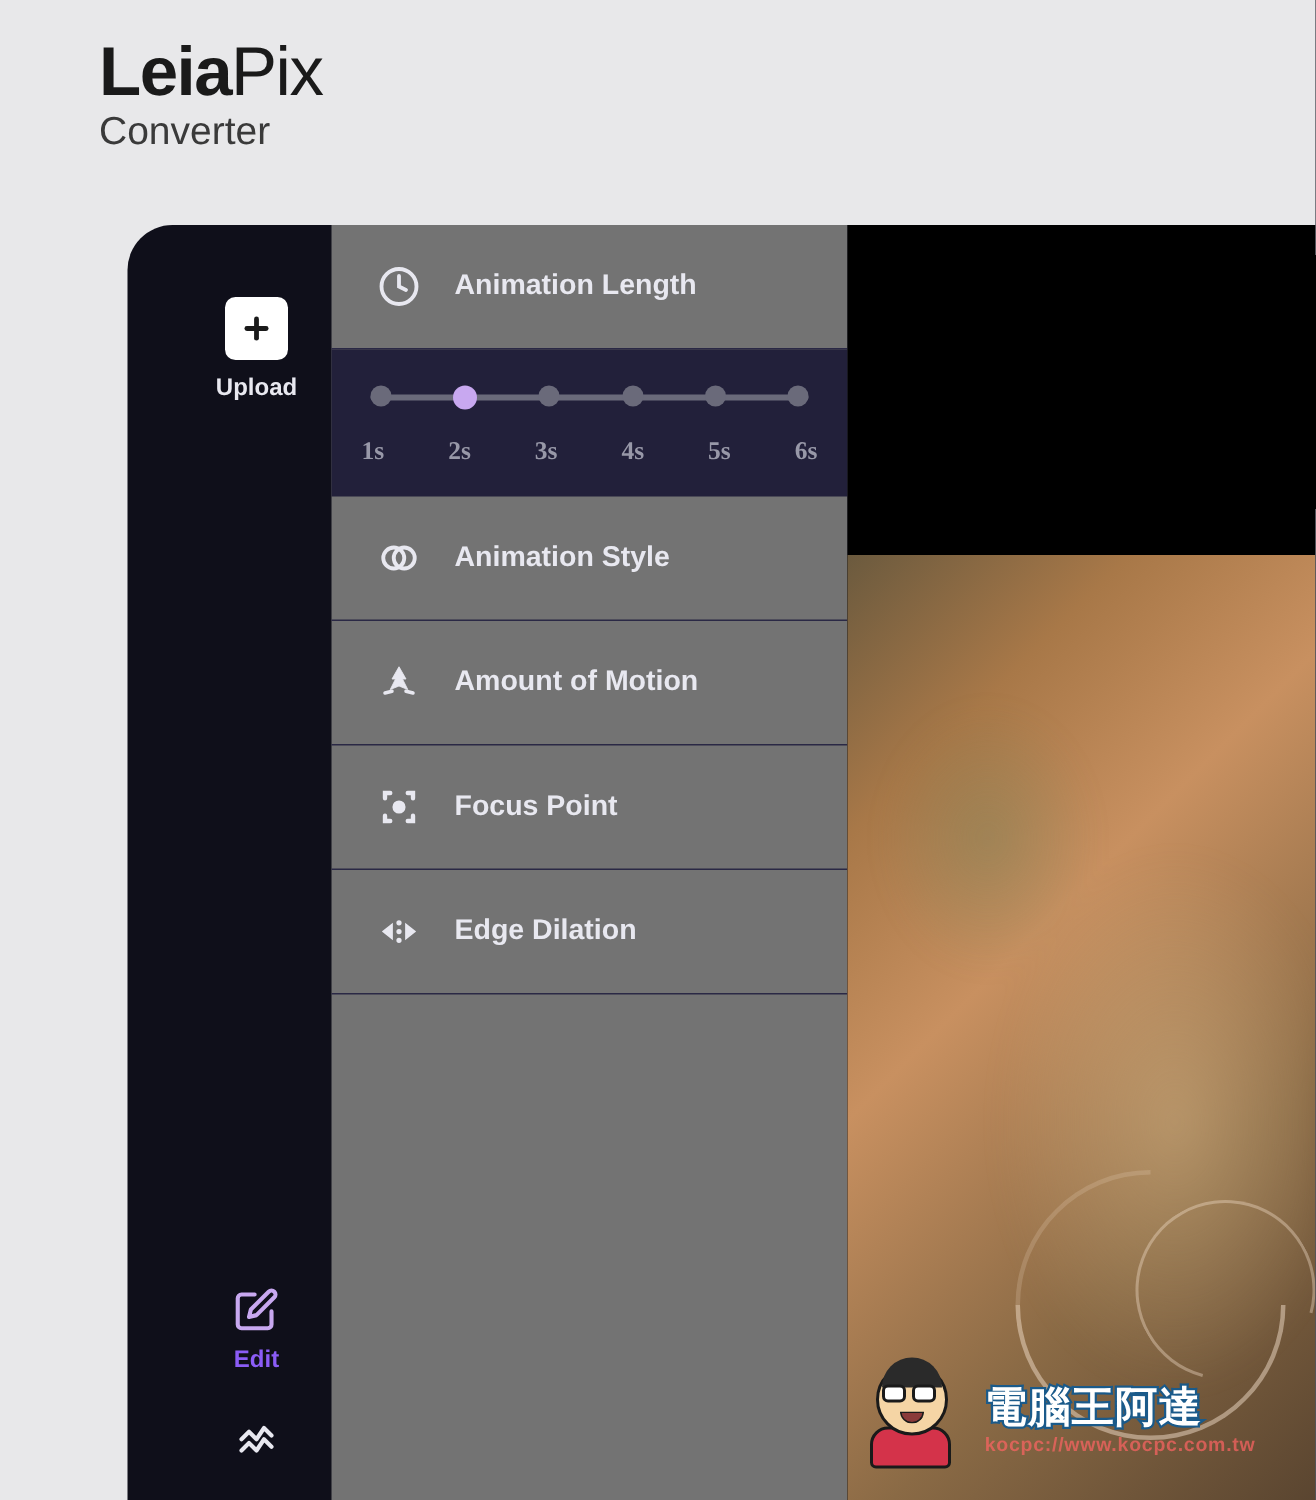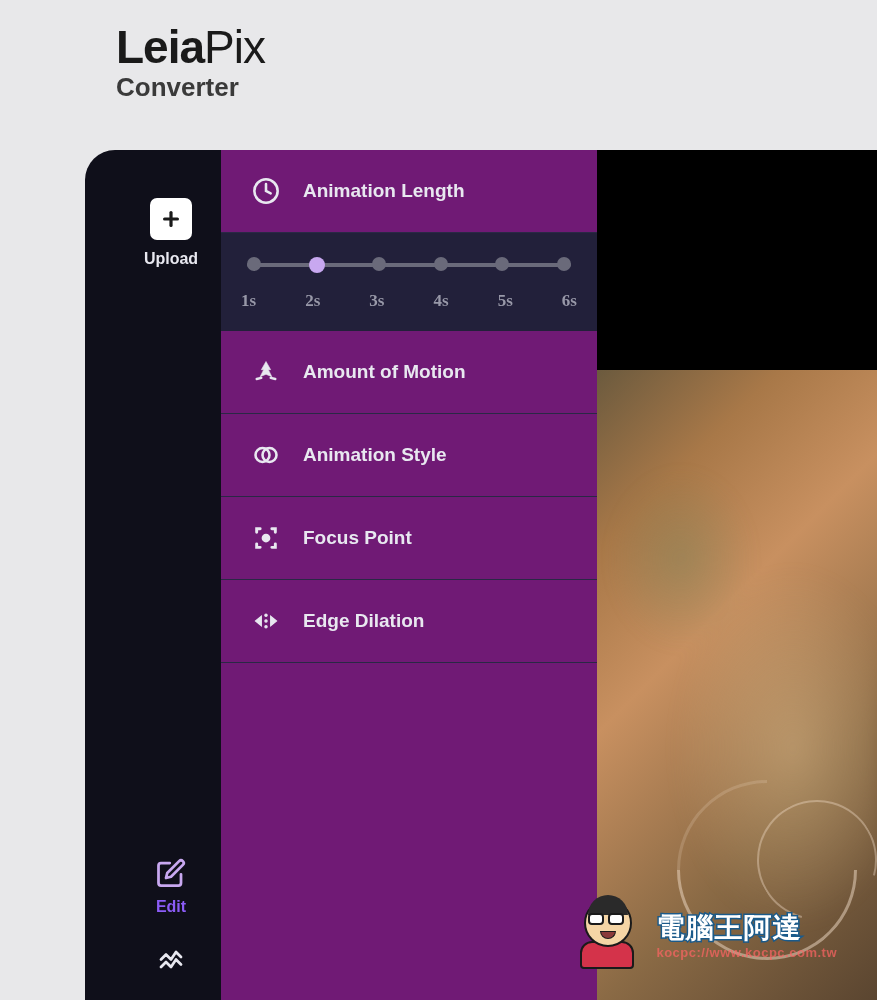--- a/index.html
+++ b/index.html
@@ -16,38 +16,38 @@
       overflow: hidden;
       position: relative;
     }
     
     .page-wrapper {
       padding: 20px 30px 0 30px;
     }
     
     .logo-area {
       margin-bottom: 20px;
-      margin-left: 86px;
+      margin-left: 36px;
     }
     
     .logo-main {
       font-size: 46px;
       font-weight: 400;
       color: #1a1a1a;
       letter-spacing: -1px;
     }
     
     .logo-bold {
       font-weight: 800;
     }
     
     .logo-sub {
       font-size: 26px;
       color: #3a3a3a;
-      font-weight: 700;
+      font-weight: 400;
       margin-top: -2px;
     }
     
     .app-window {
       background: #0f0f1a;
       border-radius: 30px 0 0 0;
       position: absolute;
       left: 85px;
       right: 0;
       top: 150px;
@@ -102,22 +102,22 @@
     .edit-icon {
       color: #c8a8f0;
     }
     
     .share-icon {
       color: #e8e8f0;
       margin-bottom: 20px;
     }
     
     .settings-panel {
-      width: 376px;
-      background: #701a75;
+      width: 344px;
+      background: #737373;
       display: flex;
       flex-direction: column;
     }
     
     .setting-section {
       border-bottom: 1px solid #2a2845;
       padding: 26px 30px;
     }
     
     .setting-header {
@@ -239,21 +239,21 @@
       width: 120px;
       height: 120px;
       border: 2px solid rgba(240,220,200,0.4);
       border-radius: 50%;
       border-bottom-color: transparent;
       transform: rotate(-30deg);
     }
     
     .watermark {
       position: absolute;
-      bottom: 31px;
+      bottom: 21px;
       right: 40px;
       display: flex;
       align-items: center;
       gap: 12px;
       z-index: 10;
     }
     
     .watermark-avatar {
       width: 70px;
       height: 70px;
@@ -419,39 +419,39 @@
         <span class="slider-label">3s</span>
         <span class="slider-label">4s</span>
         <span class="slider-label">5s</span>
         <span class="slider-label">6s</span>
       </div>
     </div>
 
     <div class="setting-section">
       <div class="setting-header">
         <div class="setting-icon">
+          <svg width="28" height="28" viewBox="0 0 24 24" fill="none" stroke="currentColor" stroke-width="2.2">
+            <circle cx="9" cy="12" r="6"></circle>
+            <circle cx="15" cy="12" r="6"></circle>
+          </svg>
+        </div>
+        <span class="setting-title">Animation Style</span>
+      </div>
+    </div>
+
+    <div class="setting-section">
+      <div class="setting-header">
+        <div class="setting-icon">
           <svg width="28" height="28" viewBox="0 0 24 24" fill="currentColor" stroke="currentColor" stroke-width="0.5">
             <path d="M12 3 L16 10 L14 10 L17 16 L12 14 L7 16 L10 10 L8 10 Z"></path>
             <line x1="4" y1="18" x2="8" y2="17" stroke-width="2" stroke-linecap="round" fill="none"></line>
             <line x1="20" y1="18" x2="16" y2="17" stroke-width="2" stroke-linecap="round" fill="none"></line>
           </svg>
         </div>
         <span class="setting-title">Amount of Motion</span>
-      </div>
-    </div>
-
-    <div class="setting-section">
-      <div class="setting-header">
-        <div class="setting-icon">
-          <svg width="28" height="28" viewBox="0 0 24 24" fill="none" stroke="currentColor" stroke-width="2.2">
-            <circle cx="9" cy="12" r="6"></circle>
-            <circle cx="15" cy="12" r="6"></circle>
-          </svg>
-        </div>
-        <span class="setting-title">Animation Style</span>
       </div>
     </div>
 
     <div class="setting-section">
       <div class="setting-header">
         <div class="setting-icon">
           <svg width="28" height="28" viewBox="0 0 24 24" fill="none" stroke="currentColor" stroke-width="2.5" stroke-linecap="round">
             <path d="M4 7 V4 H7"></path>
             <path d="M20 7 V4 H17"></path>
             <path d="M4 17 V20 H7"></path>

